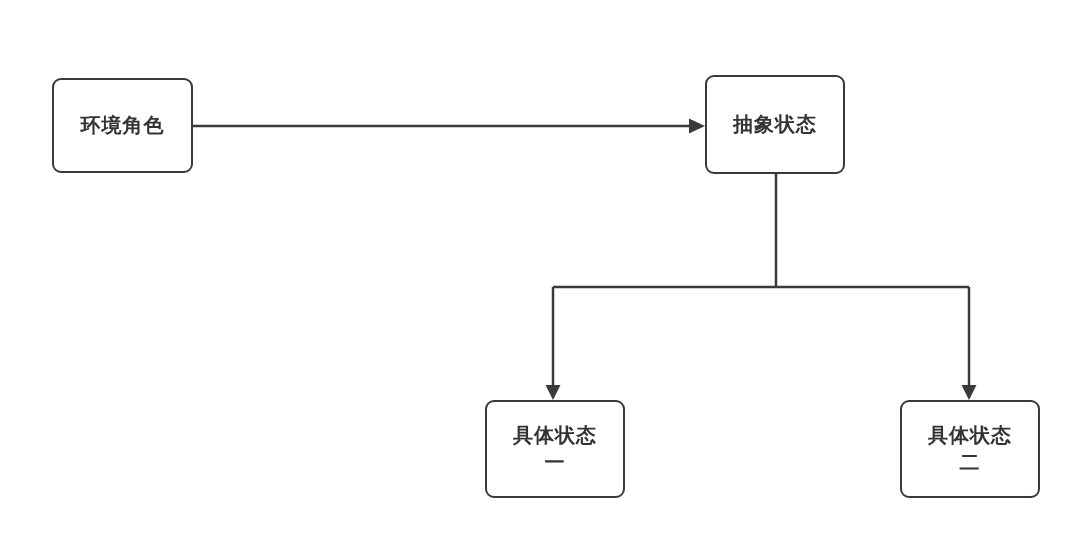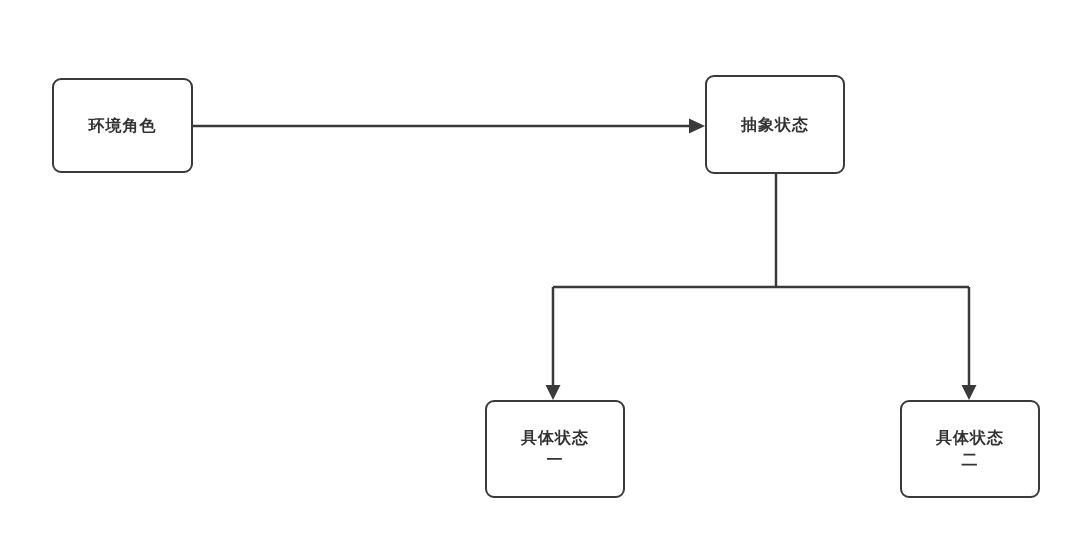--- a/index.html
+++ b/index.html
@@ -27,21 +27,21 @@
     position: absolute;
     box-sizing: border-box;
     background: #ffffff;
     border: 2.5px solid #3a3a3a;
     border-radius: 9px;
     display: flex;
     flex-direction: column;
     align-items: center;
     justify-content: center;
     color: #333333;
-    font-size: 16px;
+    font-size: 20px;
     font-weight: bold;
     letter-spacing: 1px;
     line-height: 1.35;
     text-align: center;
   }
   .node-env-role        { left: 52px;  top: 78px;  width: 141px; height: 95px; }
   .node-abstract-state  { left: 705px; top: 75px;  width: 140px; height: 99px; }
   .node-concrete-1      { left: 485px; top: 400px; width: 140px; height: 98px; }
   .node-concrete-2      { left: 900px; top: 400px; width: 140px; height: 98px; }
   .node-label { display: block; }

